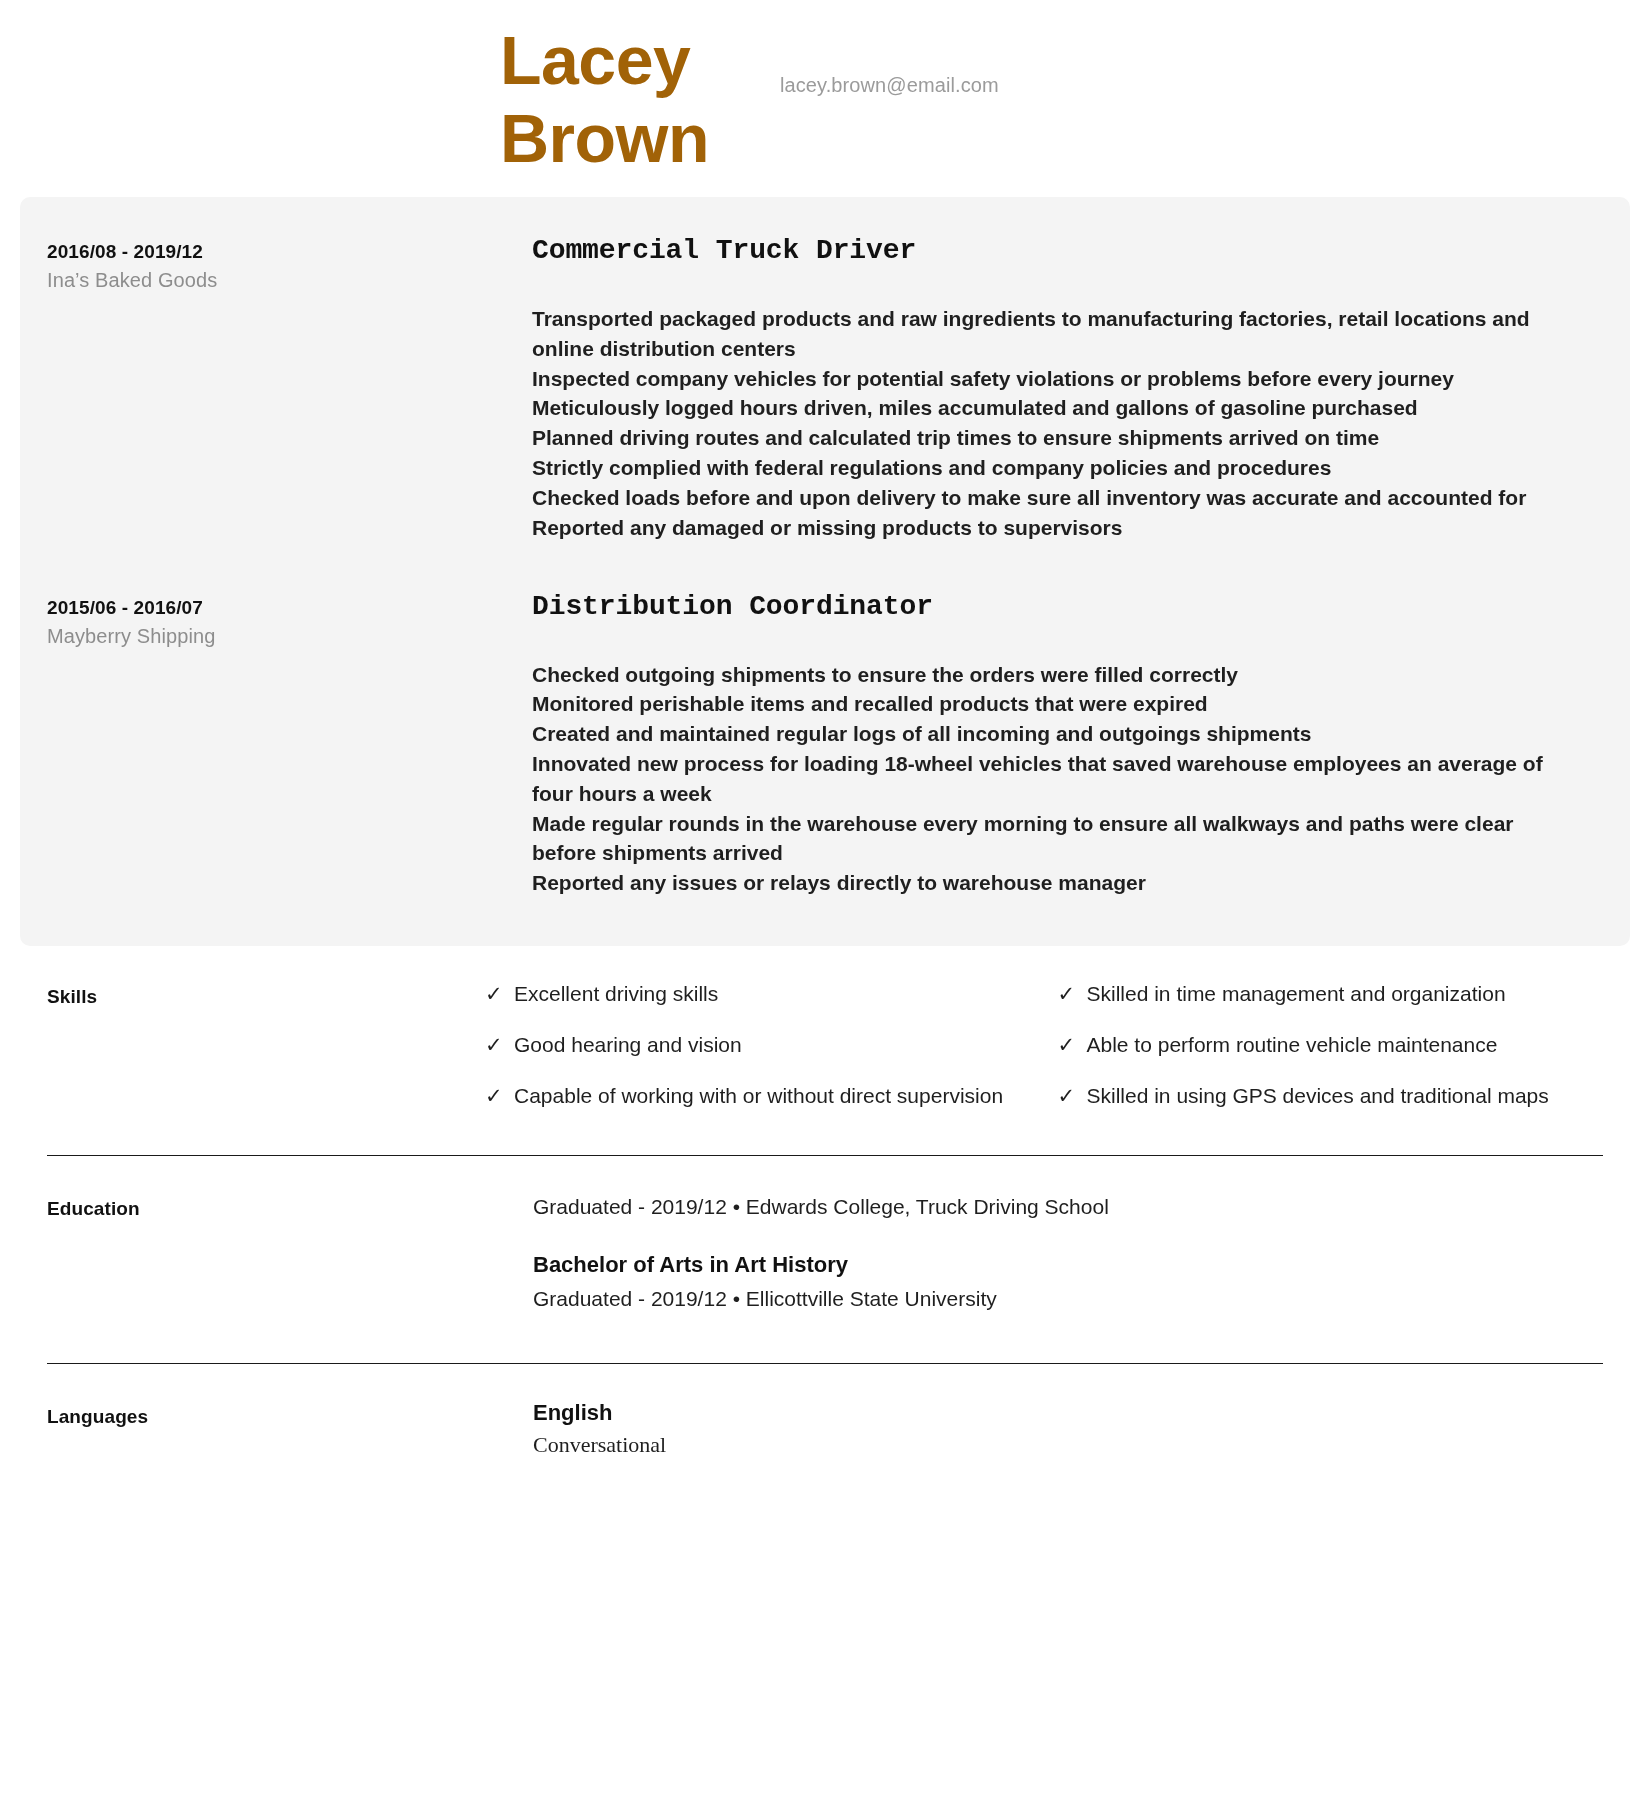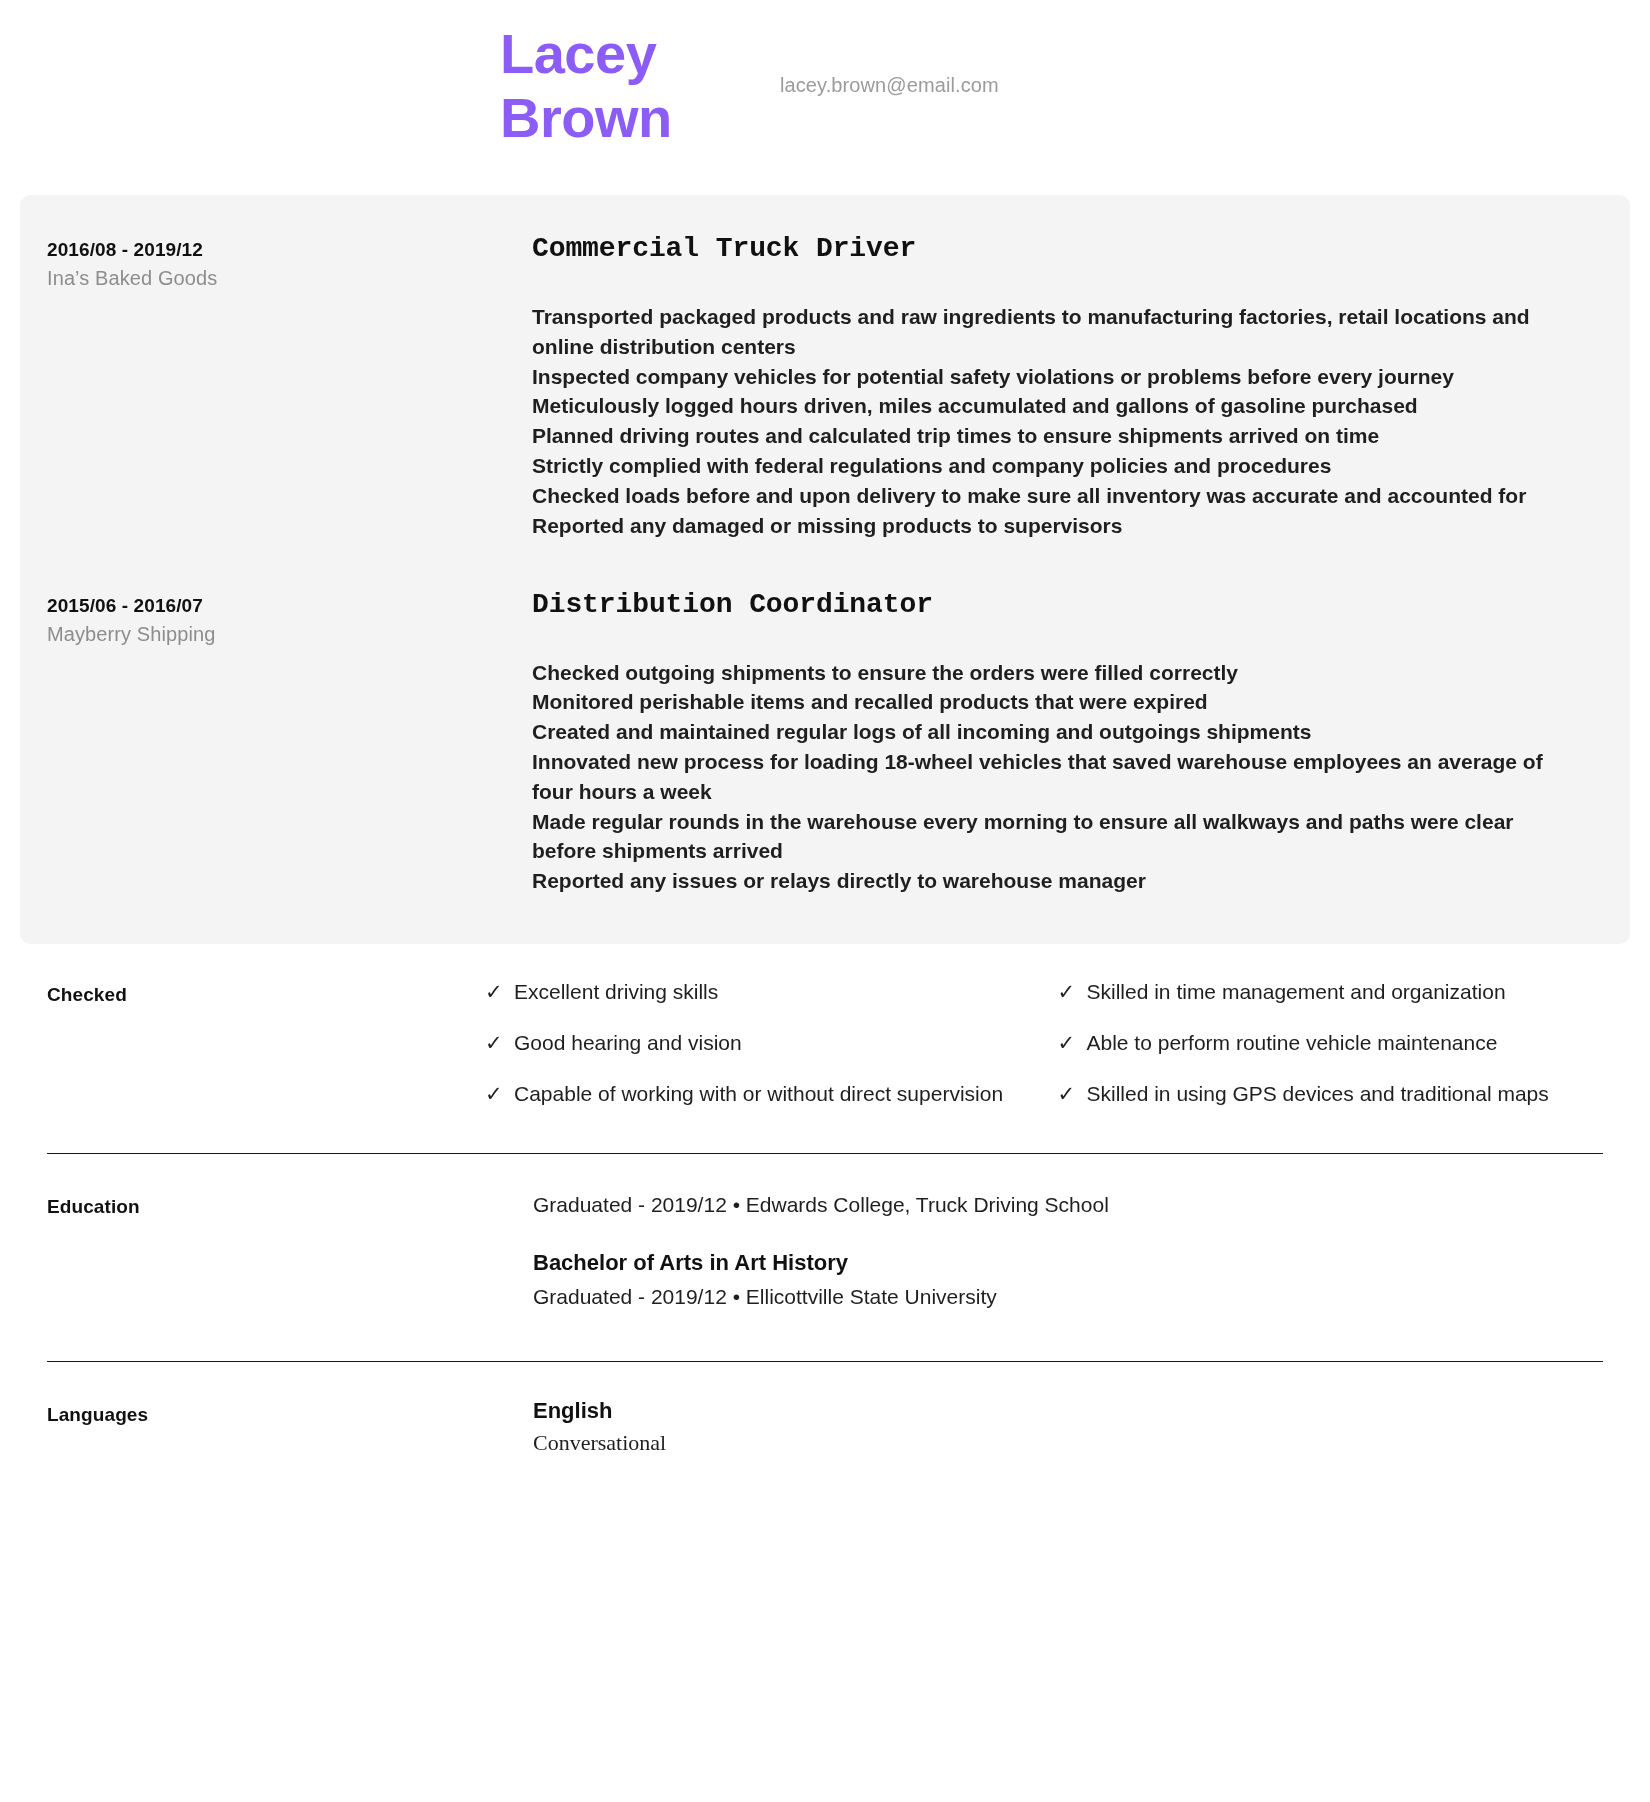--- a/index.html
+++ b/index.html
@@ -28,25 +28,25 @@
     display: flex;
     align-items: flex-start;
     padding: 22px 40px 0 40px;
     min-height: 175px;
   }
   .name-block {
     width: 640px;
     padding-left: 460px;
   }
   .name-line {
-    font-size: 56px;
+    font-size: 68px;
     font-weight: bold;
     letter-spacing: -0.5px;
     line-height: 1.14;
-    color: #8b5cf6;
+    color: #a16207;
   }
   .contact-block {
     flex: 1;
     text-align: left;
     padding-left: 100px;
     padding-top: 52px;
   }
   .email {
     font-size: 20px;
     color: #9b9b9b;
@@ -234,21 +234,21 @@
           <div>Innovated new process for loading 18-wheel vehicles that saved warehouse employees an average of four hours a week</div>
           <div>Made regular rounds in the warehouse every morning to ensure all walkways and paths were clear before shipments arrived</div>
           <div>Reported any issues or relays directly to warehouse manager</div>
         </div>
       </div>
     </div>
 
   </div>
 
   <div class="skills-section">
-    <div class="section-label">Checked</div>
+    <div class="section-label">Skills</div>
     <div class="skills-grid">
       <div class="skill-item">
         <span class="check">✓</span>
         <span>Excellent driving skills</span>
       </div>
       <div class="skill-item">
         <span class="check">✓</span>
         <span>Skilled in time management and organization</span>
       </div>
       <div class="skill-item">

